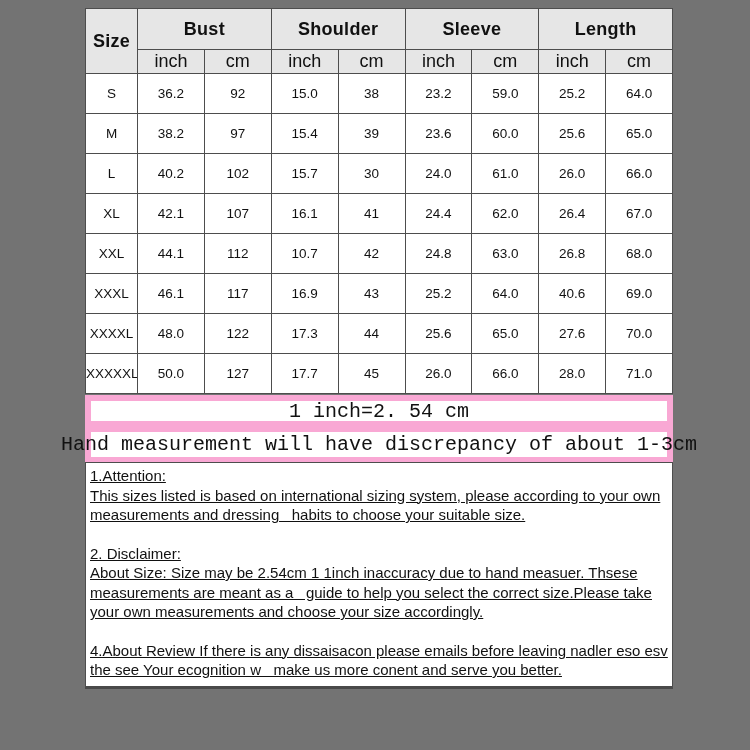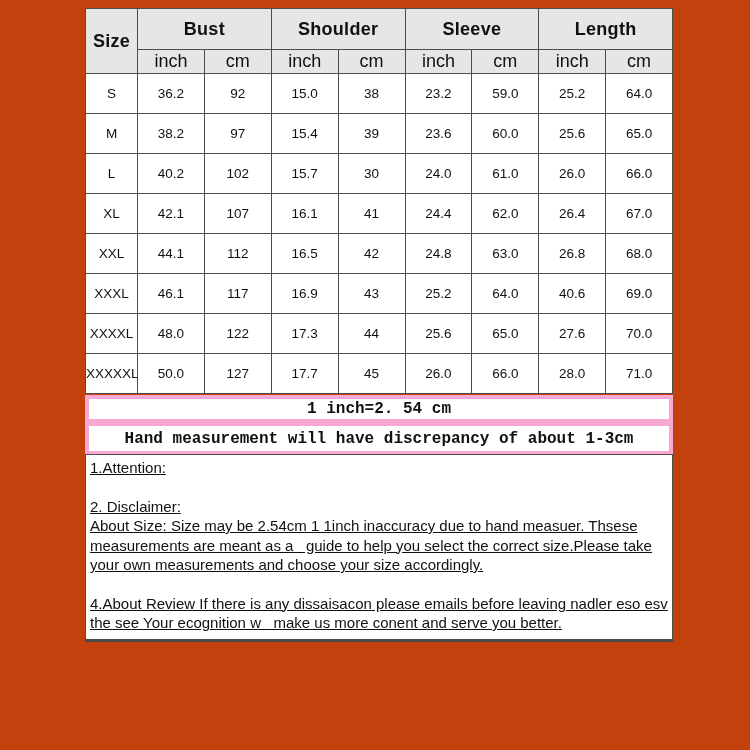--- a/index.html
+++ b/index.html
@@ -9,21 +9,21 @@
     width: 750px;
     height: 750px;
     overflow: hidden;
     font-family: "Liberation Sans", sans-serif;
     color: #111111;
   }
   .page {
     position: relative;
     width: 750px;
     height: 750px;
-    background: #c2410c;
+    background: #737373;
   }
   .content {
     position: absolute;
     left: 85px;
     top: 8px;
     width: 588px;
   }
   
   table.size-table {
     border-collapse: collapse;
@@ -53,28 +53,28 @@
     font-weight: normal;
   }
   tbody tr td {
     height: 39px;
     font-size: 13.5px;
     font-weight: normal;
     background: #ffffff;
   }
   
   .note-row {
-    border: 4px solid #f9a8d4;
+    border: 6px solid #f9a8d4;
     background: #ffffff;
     display: flex;
     align-items: center;
     justify-content: center;
     font-family: "Liberation Mono", "DejaVu Sans Mono", monospace;
-    font-weight: bold;
-    font-size: 16px;
+    font-weight: normal;
+    font-size: 20px;
     color: #111111;
     white-space: pre;
   }
   .note-row.inch-note { height: 20px; margin-top: 1px; }
   .note-row.hand-note { height: 25px; margin-top: -1px; }
   
   .info-box {
     margin-top: -1px;
     border: 1px solid #4d4d4d;
     border-bottom: 3px solid #4a4a4a;
@@ -170,21 +170,21 @@
           <td>41</td>
           <td>24.4</td>
           <td>62.0</td>
           <td>26.4</td>
           <td>67.0</td>
         </tr>
         <tr>
           <td>XXL</td>
           <td>44.1</td>
           <td>112</td>
-          <td>16.5</td>
+          <td>10.7</td>
           <td>42</td>
           <td>24.8</td>
           <td>63.0</td>
           <td>26.8</td>
           <td>68.0</td>
         </tr>
         <tr>
           <td>XXXL</td>
           <td>46.1</td>
           <td>117</td>
@@ -219,20 +219,22 @@
         </tr>
       </tbody>
     </table>
 
     <div class="note-row inch-note">1 inch=2. 54 cm</div>
     <div class="note-row hand-note">Hand measurement will have discrepancy of about 1-3cm</div>
 
     <div class="info-box">
       <div class="info-section">
         <div class="info-heading">1.Attention:</div>
+        <div class="info-body">This sizes listed is based on international sizing system, please according to your own
+measurements and dressing   habits to choose your suitable size.</div>
       </div>
       <div class="info-section">
         <div class="info-heading">2. Disclaimer:</div>
         <div class="info-body">About Size: Size may be 2.54cm 1 1inch inaccuracy due to hand measuer. Thsese
 measurements are meant as a   guide to help you select the correct size.Please take
 your own measurements and choose your size accordingly.</div>
       </div>
       <div class="info-section">
         <div class="info-heading">4.About Review If there is any dissaisacon please emails before leaving nadler eso esv
 the see Your ecognition w   make us more conent and serve you better.</div>

